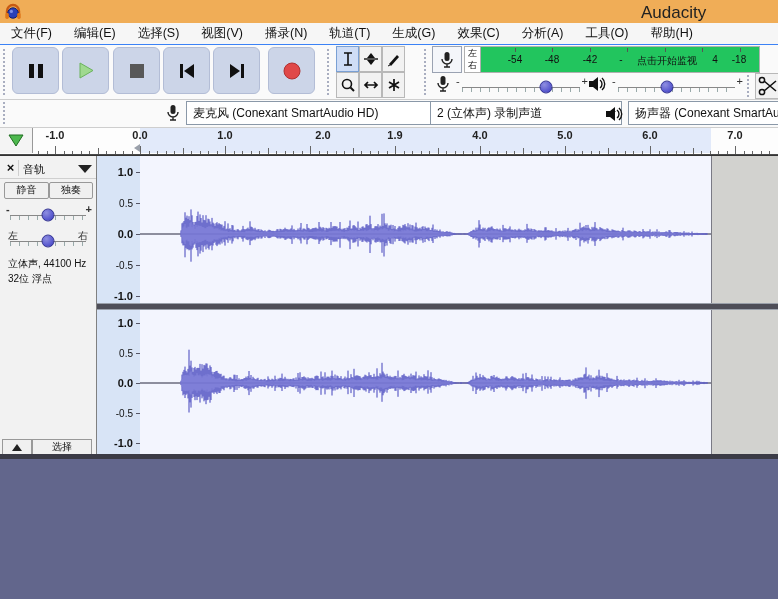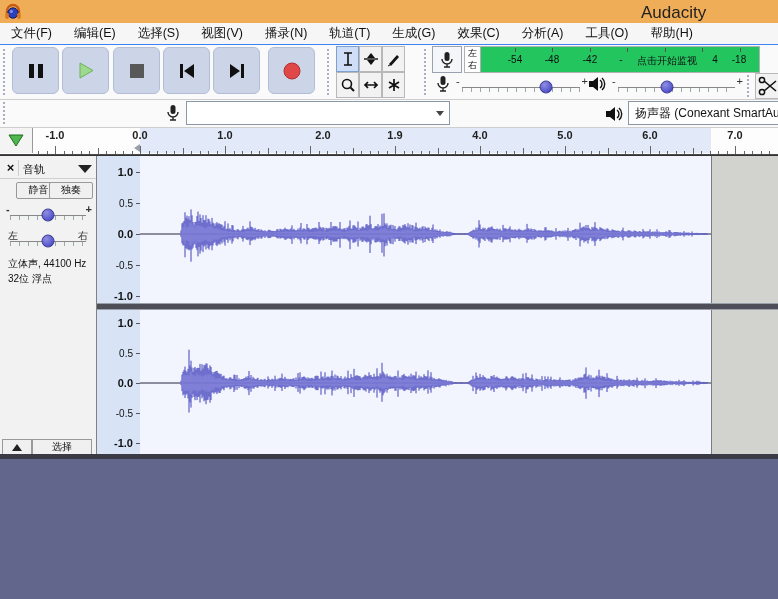--- a/index.html
+++ b/index.html
@@ -255,20 +255,25 @@
     </div>
   </div>
 
   <div class="devicebar">
     <div class="grip" style="left:3px;height:22px;top:2px"></div>
     <svg style="position:absolute;left:166px;top:4px" width="14" height="18">
       <rect x="4.5" y="1" width="5" height="9" rx="2.5" fill="#222"></rect>
       <path d="M2,8 a5,5 0 0 0 10,0 M7,13 V16 M4,16 H10" stroke="#222" stroke-width="1.4" fill="none"></path>
     </svg>
     <div class="combo" style="left:186px;width:240px">
+      <span>麦克风 (Conexant SmartAudio HD)</span>
+        <i class="arr"></i>
+    </div>
+    <div class="combo" style="left:430px;width:168px">
+      <span>2 (立体声) 录制声道</span>
         <i class="arr"></i>
     </div>
     <svg style="position:absolute;left:604px;top:5px" width="20" height="18">
       <polygon points="2,6 6,6 11,2 11,16 6,12 2,12" fill="#111"></polygon>
       <path d="M13,5 a5,5 0 0 1 0,8 M15,3 a8,8 0 0 1 0,12" stroke="#111" stroke-width="1.4" fill="none"></path>
     </svg>
     <div class="combo" style="left:628px;width:150px">
       <span>扬声器 (Conexant SmartAu</span>
     </div>
   </div>
@@ -379,21 +384,21 @@
       <span class="rlab" style="left: 735px;">7.0</span>
     </div>
 
   <div class="trackarea">
     <div class="panel">
       <div class="hdr">
         <div class="xbtn">×</div>
         <span class="tname">音轨</span>
         <i class="tdrop"></i>
       </div>
-      <div class="mutesolo" style="left:16px">静音</div>
+      <div class="mutesolo" style="left:4px">静音</div>
       <div class="mutesolo" style="left:49px;width:42px">独奏</div>
       <div class="hslider" id="gainslider" style="left:10px;top:46px;width:76px">
         <span class="pm" style="left:-4px;font-weight:bold">-</span>
         <div class="line"></div>
         <div class="ticks"></div>
         <div class="thumb" style="left: 50%;"></div>
         <span class="pm" style="right:-6px;font-weight:bold">+</span>
       </div>
       <div class="hslider" id="panslider" style="left:10px;top:72px;width:76px">
         <span class="pm" style="left:-2px;font-size:10px">左</span>

